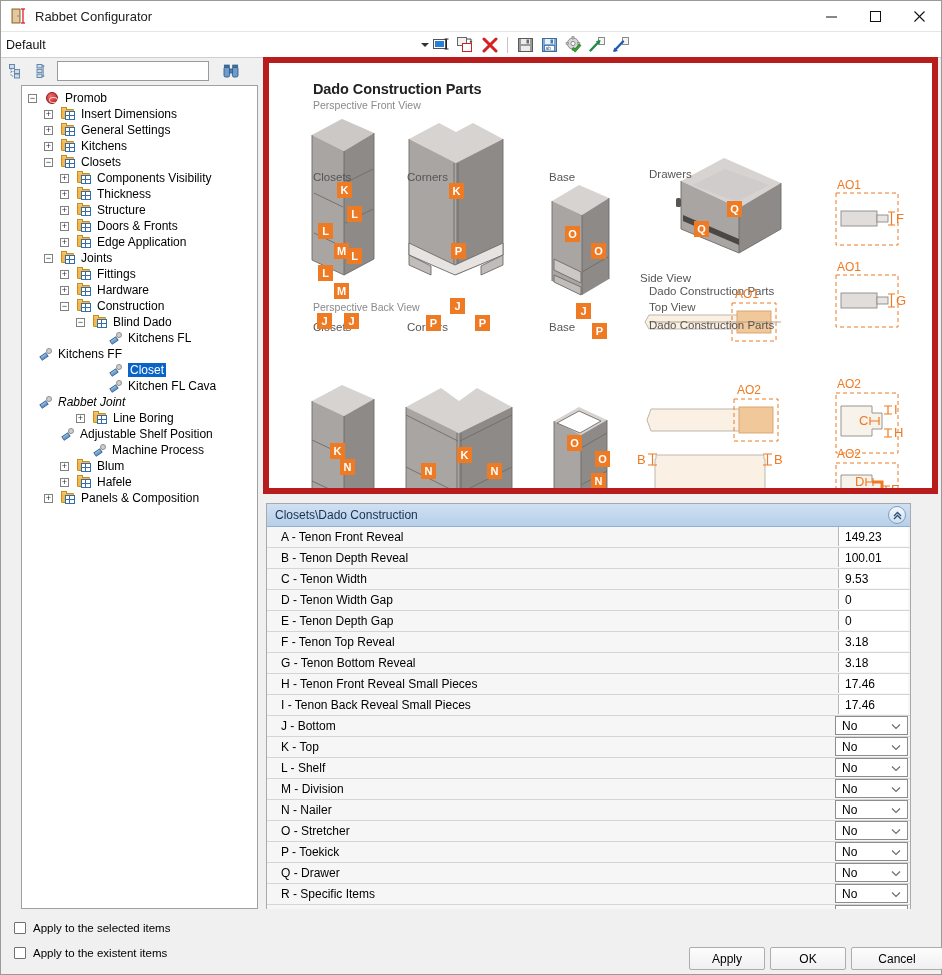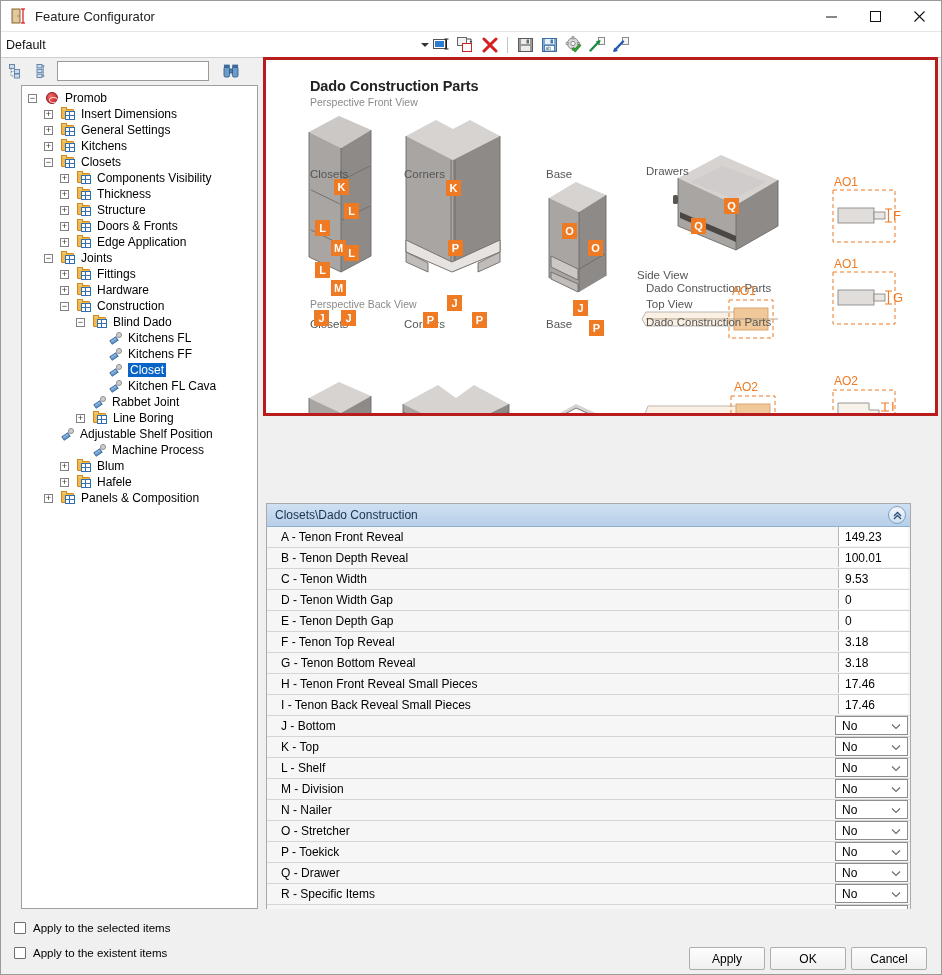--- a/index.html
+++ b/index.html
@@ -55,21 +55,21 @@
   
   .ico.leaf{width:15px;}
   .ico.leaf .b1{position:absolute;left:1px;top:7px;width:8px;height:5px;background:linear-gradient(#9cc4ea,#4f86c6);border:1px solid #2f5f96;transform:rotate(-35deg);box-sizing:border-box;}
   .ico.leaf .b2{position:absolute;left:7px;top:1px;width:6px;height:6px;background:#cfcfcf;border:1px solid #8d8d8d;border-radius:50%;box-sizing:border-box;}
 
   
   .ico.globe .g{position:absolute;left:1px;top:1px;width:12px;height:12px;border-radius:50%;background:radial-gradient(circle at 35% 32%, #ef6a6a, #c21b1b);border:1px solid #8d1111;box-sizing:border-box;}
   .ico.globe .g::after{content:"";position:absolute;left:2px;top:4px;width:7px;height:4px;border:1px solid rgba(255,255,255,.75);border-radius:50%;}
 
   
-  .preview{position:absolute;left:262px;top:56px;width:675px;height:359px;background:#fff;border:3px solid #b91c1c;box-sizing:border-box;overflow:hidden;}
+  .preview{position:absolute;left:262px;top:56px;width:675px;height:437px;background:#fff;border:6px solid #b91c1c;box-sizing:border-box;overflow:hidden;}
   .pv-title{position:absolute;left:44px;top:18px;font-size:14.5px;font-weight:bold;color:#222;letter-spacing:-.1px;}
   .pv-sub{position:absolute;left:44px;top:36px;font-size:10.5px;color:#8a8a8a;}
   .sec-lbl{position:absolute;font-size:11.5px;color:#555;}
   .orange{color:#ee7a23;}
 
   
   .props{position:absolute;left:265px;top:502px;width:645px;height:406px;background:#f6f6f6;border:1px solid #a9a9a9;box-sizing:border-box;}
   .props-hd{height:22px;background:linear-gradient(#cfe0f2,#b7cfe9);border-bottom:1px solid #8fb0d0;display:flex;align-items:center;position:relative;}
   .props-hd-txt{margin-left:8px;font-size:12px;color:#17314f;}
   .collapse-btn{position:absolute;right:4px;top:2px;width:18px;height:18px;border-radius:50%;background:linear-gradient(#f4f8fc,#cfdff0);border:1px solid #7f9fc0;display:flex;align-items:center;justify-content:center;cursor:pointer;box-sizing:border-box;}
@@ -96,21 +96,21 @@
     <div class="app-icon">
       <svg width="18" height="18" viewBox="0 0 18 18">
         <rect x="2" y="2" width="8" height="14" fill="#d3b285" stroke="#8a6a3a" stroke-width="1"></rect>
         <rect x="3" y="3" width="6" height="12" fill="#e3c89f"></rect>
         <circle cx="8" cy="9" r="0.7" fill="#8a6a3a"></circle>
         <line x1="13" y1="2" x2="13" y2="16" stroke="#d11" stroke-width="1.2"></line>
         <line x1="11" y1="2" x2="15" y2="2" stroke="#d11" stroke-width="1.2"></line>
         <line x1="11" y1="16" x2="15" y2="16" stroke="#d11" stroke-width="1.2"></line>
       </svg>
     </div>
-    <div class="title-text">Feature Configurator</div>
+    <div class="title-text">Rabbet Configurator</div>
     <div class="win-btns">
       <div class="win-btn">
         <svg width="11" height="11" viewBox="0 0 11 11">
             <line x1="0" y1="6" x2="11" y2="6" stroke="#111" stroke-width="1"></line>
           </svg>
       </div>
       <div class="win-btn">
         <svg width="11" height="11" viewBox="0 0 11 11">
             <rect x="0.5" y="0.5" width="10" height="10" fill="none" stroke="#111" stroke-width="1"></rect>
           </svg>
@@ -396,21 +396,21 @@
         </div>
         <div class="tnode" style="padding-left: 70px;">
           <div class="exp-spacer"></div>
           <div class="dots"></div>
           <div class="ico leaf">
             <span class="b1"></span>
             <span class="b2"></span>
           </div>
           <div class="tlabel">Kitchens FL</div>
         </div>
-        <div class="tnode" style="padding-left: 70px;">
+        <div class="tnode" style="">
           <div class="exp-spacer"></div>
           <div class="dots"></div>
           <div class="ico leaf">
             <span class="b1"></span>
             <span class="b2"></span>
           </div>
           <div class="tlabel">Kitchens FF</div>
         </div>
         <div class="tnode" style="padding-left: 70px;">
           <div class="exp-spacer"></div>
@@ -423,21 +423,21 @@
         </div>
         <div class="tnode" style="padding-left: 70px;">
           <div class="exp-spacer"></div>
           <div class="dots"></div>
           <div class="ico leaf">
             <span class="b1"></span>
             <span class="b2"></span>
           </div>
           <div class="tlabel">Kitchen FL Cava</div>
         </div>
-        <div class="tnode" style="padding-left: 54px;">
+        <div class="tnode" style=" font-style: italic;">
           <div class="exp-spacer"></div>
           <div class="dots"></div>
           <div class="ico leaf">
             <span class="b1"></span>
             <span class="b2"></span>
           </div>
           <div class="tlabel">Rabbet Joint</div>
         </div>
         <div class="tnode" style="padding-left: 54px;">
           <div class="exp">+</div>
@@ -899,15 +899,15 @@
     <div class="chkbox"></div>
     <div class="chk-lbl">Apply to the selected items</div>
   </div>
   <div class="chk-wrap" style="top:946px;">
     <div class="chkbox"></div>
     <div class="chk-lbl">Apply to the existent items</div>
   </div>
 
   <div class="btn" style="left:688px;top:946px;width:76px;">Apply</div>
   <div class="btn" style="left:769px;top:946px;width:76px;">OK</div>
-  <div class="btn" style="left:850px;top:946px;width:76px;">Cancel</div>
+  <div class="btn" style="left:850px;top:946px;width:92px;">Cancel</div>
 
 </div>
 
 </body></html>

